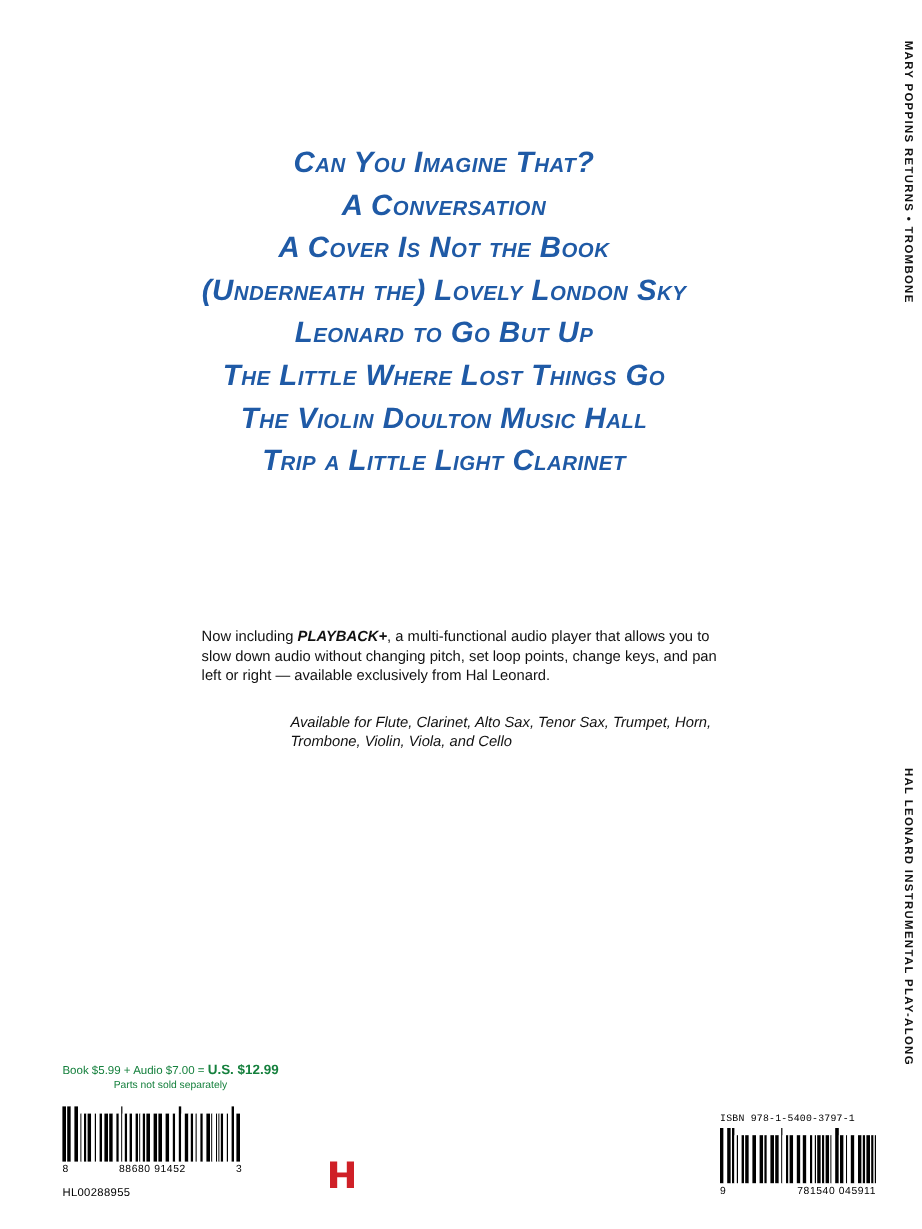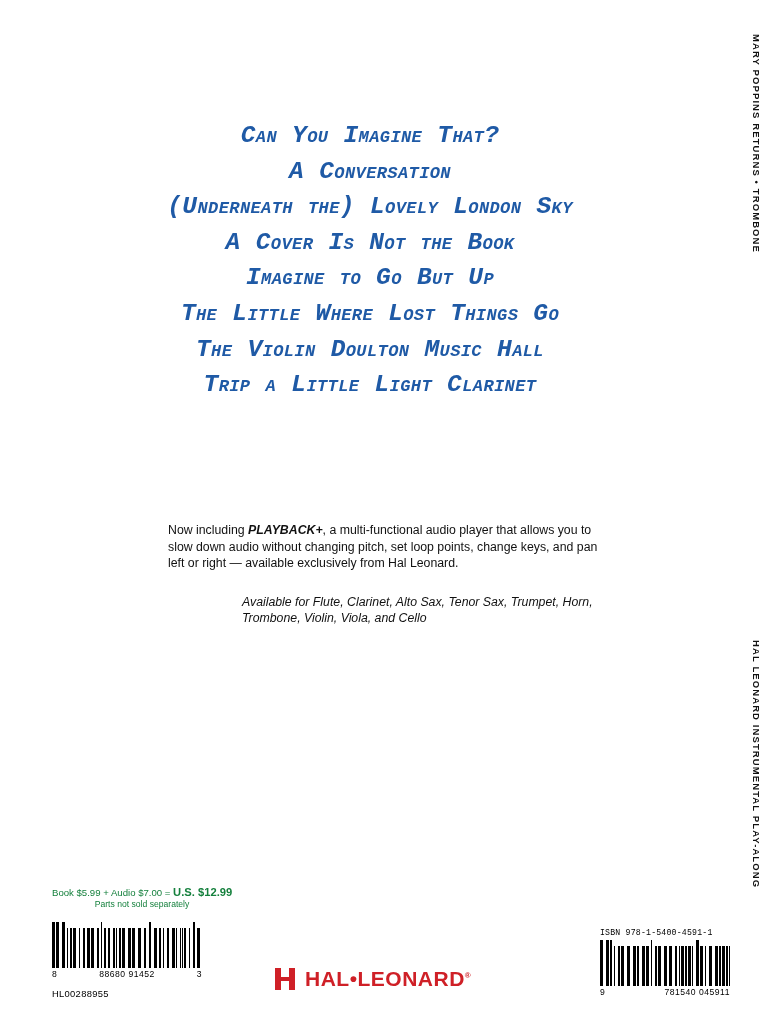--- a/index.html
+++ b/index.html
@@ -36,21 +36,21 @@
   
   .song-list {
     position: absolute;
     top: 118px;
     left: 0;
     width: 740px;
     text-align: center;
   }
   .song-title {
     color: #1f5aa6;
-    font-family: Liberation Mono, monospace;
+    font-family: Liberation Sans, sans-serif;
     font-size: 24.5px;
     font-style: italic;
     font-weight: bold;
     letter-spacing: 0.4px;
     line-height: 35.6px;
     font-variant: small-caps;
     white-space: nowrap;
   }
 
   
@@ -188,23 +188,23 @@
 </style>
 </head>
 <body>
 
 <div class="spine" id="spine-top">MARY POPPINS RETURNS  •  TROMBONE</div>
 <div class="spine" id="spine-bottom">HAL LEONARD INSTRUMENTAL PLAY-ALONG</div>
 
 <div class="song-list">
   <div class="song-title">Can You Imagine That?</div>
   <div class="song-title">A Conversation</div>
+  <div class="song-title">A Cover Is Not the Book</div>
   <div class="song-title">(Underneath the) Lovely London Sky</div>
-  <div class="song-title">A Cover Is Not the Book</div>
-  <div class="song-title">Imagine to Go But Up</div>
+  <div class="song-title">Leonard to Go But Up</div>
   <div class="song-title">The Little Where Lost Things Go</div>
   <div class="song-title">The Violin Doulton Music Hall</div>
   <div class="song-title">Trip a Little Light Clarinet</div>
 </div>
 
 <div class="info-block">
 
   <div class="playback-para">
     <span>Now including </span><span class="playback-plus">PLAYBACK+</span><span>, a multi-functional audio player that allows you to slow down audio without changing pitch, set loop points, change keys, and pan left or right — available exclusively from Hal Leonard.</span>
   </div>
@@ -295,21 +295,21 @@
   <div class="barcode-digits" style="width:150px;">
     <span>8</span>
     <span>88680 91452</span>
     <span>3</span>
   </div>
 </div>
 
 <div class="hl-number">HL00288955</div>
 
 <div class="barcode-box" id="barcode-right">
-  <div class="isbn-text">ISBN 978-1-5400-4591-1</div>
+  <div class="isbn-text">ISBN 978-1-5400-3797-1</div>
   <div class="bars" id="bars-right" style="width: 130px;">
       <span style="width: 3px;"></span>
       <span style="width: 3px; background: rgb(255, 255, 255);"></span>
       <span style="width: 3px;"></span>
       <span style="width: 1px; background: rgb(255, 255, 255);"></span>
       <span style="width: 2px;"></span>
       <span class="short" style="width: 2px; background: rgb(255, 255, 255);"></span>
       <span class="short" style="width: 1px;"></span>
       <span class="short" style="width: 3px; background: rgb(255, 255, 255);"></span>
       <span class="short" style="width: 2px;"></span>
@@ -371,14 +371,13 @@
     <span>781540 045911</span>
   </div>
 </div>
 
 <div class="hl-logo">
   <span class="hl-mark">
     <svg width="26" height="26" viewBox="0 0 26 26">
       <path d="M3 2 h6 v9 h8 V2 h6 v22 h-6 v-9 h-8 v9 H3 z" fill="#cf2027"></path>
     </svg>
   </span>
-  <span class="hl-wordmark"><span>HAL•LEONARD</span><span class="hl-reg">®</span></span>
 </div>
 
 </body></html>

